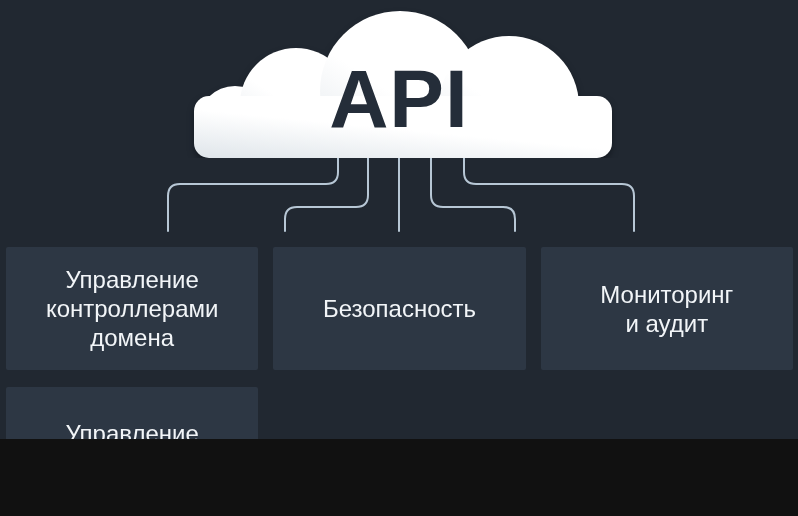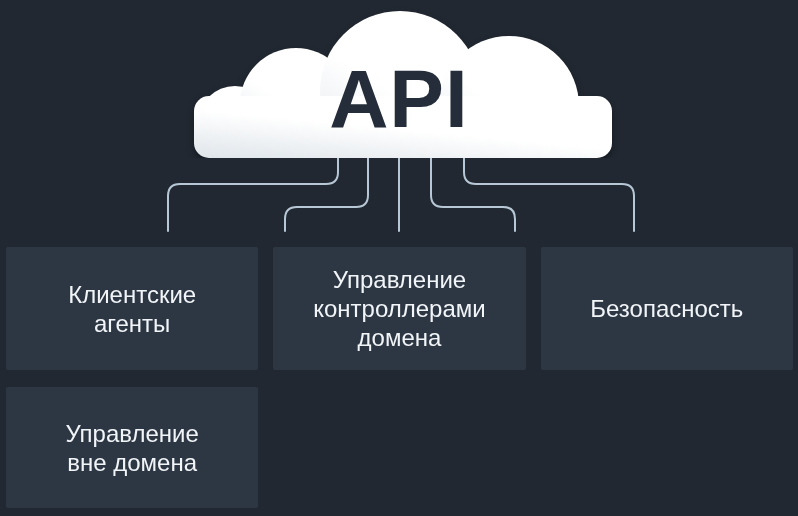--- a/index.html
+++ b/index.html
@@ -1,18 +1,18 @@
 <!DOCTYPE html>
 <html style="--background: #212831; --box-fill: #2d3744; --box-text: #f2f5f8; --connector: #b7c7d5; --cloud-gradient-from: #dfe5ea; --cloud-gradient-to: #ffffff; --api-text: #242d39;"><head>
 <meta charset="utf-8">
 <style>
   html,body{margin:0;padding:0;background:#111;}
   .stage{
     position:relative;
-    width:798px;height:516px;
+    width:798px;height:439px;
     background:var(--background,#212831);
     overflow:hidden;
     font-family:"Liberation Sans","DejaVu Sans",sans-serif;
   }
   .diagram-svg{position:absolute;left:0;top:0;}
   .cloud-group{filter:drop-shadow(0 4px 3px rgba(8,12,18,.5));}
   .api-label{
     position:absolute;left:0;top:58px;width:798px;
     text-align:center;
     font-size:82px;line-height:82px;font-weight:bold;
@@ -70,30 +70,30 @@
       <circle cx="509" cy="106" r="70"></circle>
       <circle cx="582" cy="131" r="29"></circle>
       <rect x="194" y="96" width="418" height="62" rx="15"></rect>
     </g>
   </svg>
 
   <div class="api-label">API</div>
 
   <div class="boxes-grid">
     <div class="feature-box">
-      <div class="label">Клиентские
-агенты</div>
-    </div>
-    <div class="feature-box">
       <div class="label">Управление
 контроллерами
 домена</div>
     </div>
     <div class="feature-box">
       <div class="label">Безопасность</div>
+    </div>
+    <div class="feature-box">
+      <div class="label">Мониторинг
+и аудит</div>
     </div>
     <div class="feature-box">
       <div class="label">Управление
 вне домена</div>
     </div>
   </div>
 
 </div>
 
 </body></html>

